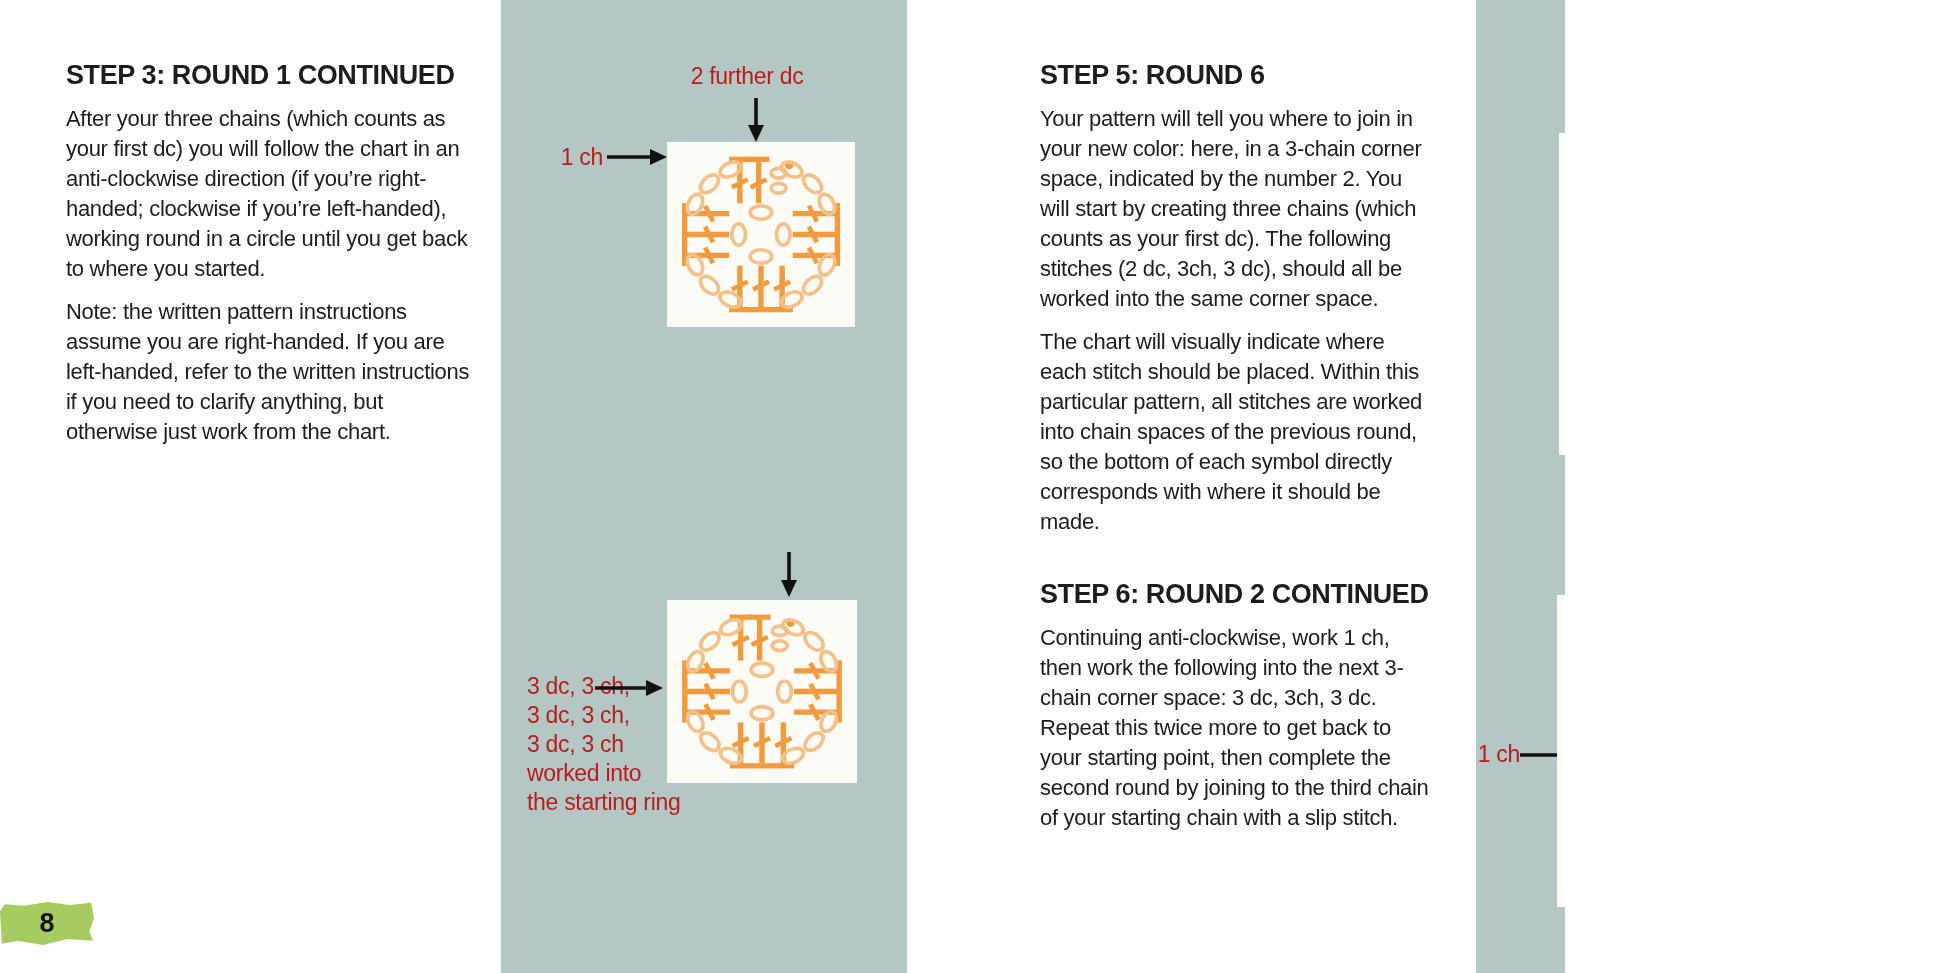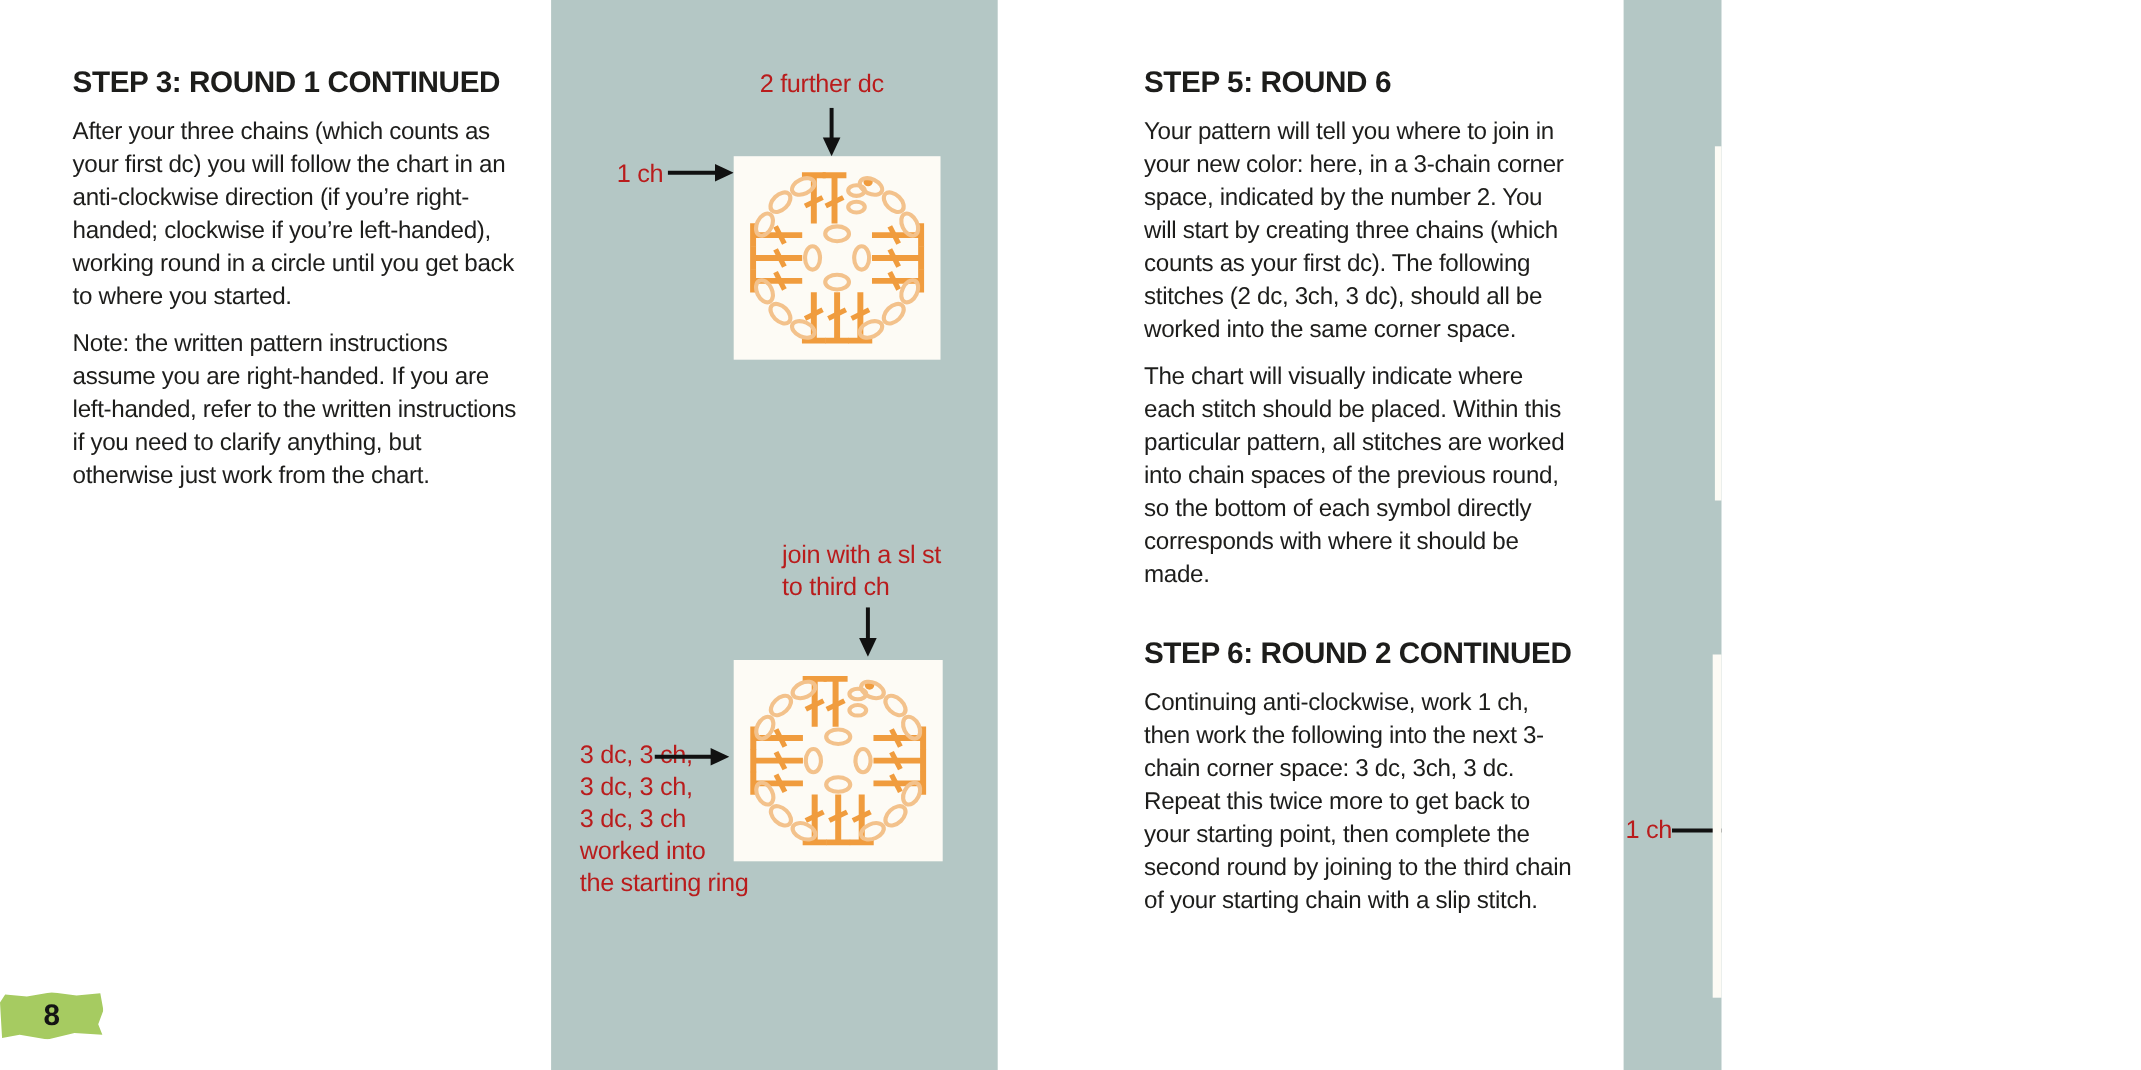--- a/index.html
+++ b/index.html
@@ -146,22 +146,20 @@
               <ellipse cx="0" cy="0" rx="4.6" ry="2.9" transform="translate(56.89883388603832 98.09554139813615) rotate(205)" fill="none" stroke="#f3c28c" stroke-width="1.6"></ellipse>
               <ellipse cx="0" cy="0" rx="4.6" ry="2.9" transform="translate(48.07968978321703 91.92031021678298) rotate(225)" fill="none" stroke="#f3c28c" stroke-width="1.6"></ellipse>
               <ellipse cx="0" cy="0" rx="4.6" ry="2.9" transform="translate(41.90445860186385 83.10116611396168) rotate(245)" fill="none" stroke="#f3c28c" stroke-width="1.6"></ellipse>
               <ellipse cx="0" cy="0" rx="4.6" ry="2.9" transform="translate(41.90445860186385 56.89883388603832) rotate(-65)" fill="none" stroke="#f3c28c" stroke-width="1.6"></ellipse>
               <ellipse cx="0" cy="0" rx="4.6" ry="2.9" transform="translate(48.07968978321703 48.07968978321702) rotate(-45)" fill="none" stroke="#f3c28c" stroke-width="1.6"></ellipse>
               <ellipse cx="0" cy="0" rx="4.6" ry="2.9" transform="translate(56.89883388603832 41.90445860186385) rotate(-25)" fill="none" stroke="#f3c28c" stroke-width="1.6"></ellipse>
             </g>
           </svg>
         </div>
 
-      <div class="fig-label" id="lbl-join">join with a sl st
-to third ch</div>
       <svg class="arrow" id="arr-join" width="18" height="45" viewBox="0 0 18 45">
         <line x1="9" y1="0" x2="9" y2="30" stroke="#111" stroke-width="3.6"></line>
         <polygon points="1,28 17,28 9,45" fill="#111"></polygon>
       </svg>
       <div class="fig-label" id="lbl-3dc">3 dc, 3 ch,
 3 dc, 3 ch,
 3 dc, 3 ch
 worked into
 the starting ring</div>
       <svg class="arrow" id="arr-3dc" width="68" height="18" viewBox="0 0 68 18">

